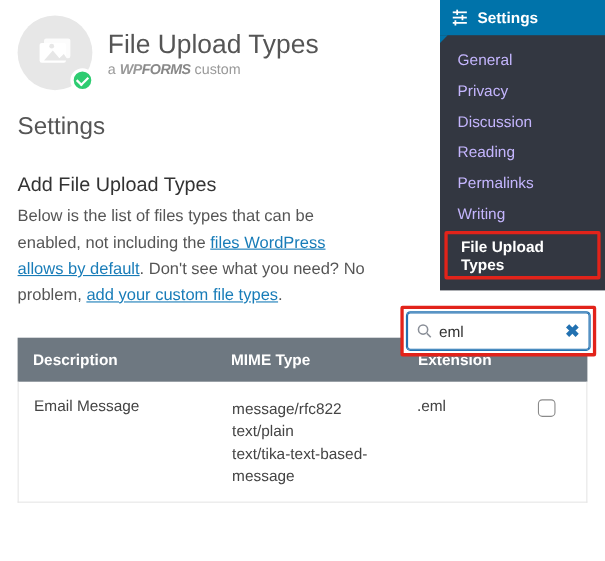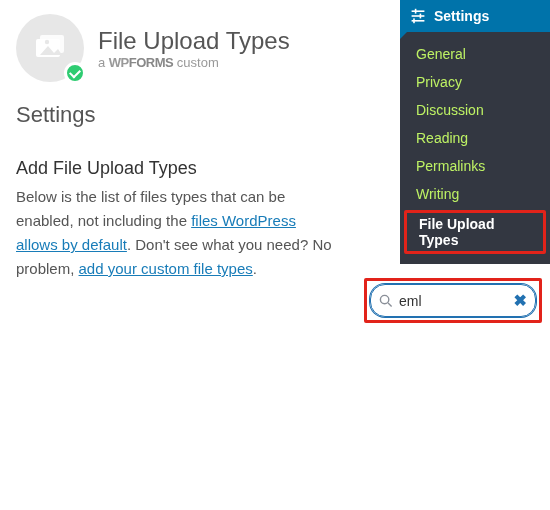--- a/index.html
+++ b/index.html
@@ -6,47 +6,47 @@
   body { font-family: -apple-system, BlinkMacSystemFont, "Segoe UI", Arial, sans-serif; font-size: 13px; color: #444; background: #fff; width: 550px; height: 510px; overflow: hidden; position: relative; }
   .main { padding: 14px 16px 0 16px; }
   .header-row { display: flex; align-items: center; gap: 14px; margin-bottom: 20px; }
   .logo-circle { width: 68px; height: 68px; border-radius: 50%; background: #e7e7e7; display: flex; align-items: center; justify-content: center; position: relative; }
   .logo-inner { width: 36px; height: 30px; position: relative; }
   .logo-inner svg { display: block; }
   .logo-badge { position: absolute; right: -2px; bottom: -2px; width: 22px; height: 22px; border-radius: 50%; background: #2ecc71; border: 3px solid #fff; display:flex; align-items:center; justify-content:center; }
   .logo-badge:after { content:""; display:block; width:8px; height:5px; border-left:2.5px solid #fff; border-bottom:2.5px solid #fff; transform: rotate(-45deg); margin-top:-2px; }
   .title-block h1 { font-size: 24px; font-weight: 500; color: #555; }
   .subtitle { font-size: 13px; color: #999; }
-  .subtitle .wp { color: #999; font-weight: 600; letter-spacing: -0.5px; }
+  .subtitle .wp { color: #999; font-weight: 600; letter-spacing: -0.5px; font-style: italic; }
   .subtitle .wp b { color: #888; }
   h2.page-h { font-size: 22px; font-weight: 400; color: #555; margin-bottom: 30px; }
   h3.section-h { font-size: 18px; font-weight: 400; color: #333; margin-bottom: 6px; }
   p.blurb { font-size: 15px; color: #555; line-height: 1.6; max-width: 320px; }
   p.blurb a { color: #187cb8; text-decoration: underline; }
   .table-wrap { margin-top: 26px; width: 100%; }
   .table-head { display: flex; background: #6e7881; color: #fff; font-weight: 600; font-size: 14px; padding: 12px 14px; }
   .col-desc { flex: 0 0 180px; }
   .col-mime { flex: 1; }
   .col-ext { flex: 0 0 110px; }
   .col-chk { flex: 0 0 30px; }
   .table-body { border: 1px solid #e5e5e5; border-top: none; }
   .table-row { display: flex; padding: 14px; font-size: 14px; color: #444; align-items: flex-start; }
   .table-row .col-mime { white-space: pre-line; line-height:1.45; }
   .table-row input[type=checkbox] { width: 16px; height: 16px; border: 1px solid #8a8a8a; border-radius: 4px; appearance: none; background:#fff; margin-top:2px; }
   
   .sidebar { position: absolute; top: 0; right: 0; width: 150px; background: #333741; color: #b7bcc3; font-size: 14px; }
   .sb-head { display:flex; gap:8px; padding: 8px 10px; background: #0073aa; color:#fff; font-weight:600; align-items:center; position:relative; }
   .sb-head:after { content:""; position:absolute; left:0; top:100%; border-top:7px solid #0073aa; border-right:7px solid transparent; width:0; height:0; }
   .sb-items { padding: 8px 0; }
-  .sb-item { padding: 6px 12px 6px 16px; cursor: pointer; color:#bef264; font-size:14px; }
+  .sb-item { padding: 6px 12px 6px 16px; cursor: pointer; color:#c4b5fd; font-size:14px; }
   .sb-item.active { color:#fff; font-weight:600; position:relative; }
   .sb-item.active-hl { border: 3px solid #e2231a; border-radius:2px; margin: 2px 4px; padding: 3px 8px 3px 12px; }
   
   .search-wrap { position:absolute; right:8px; top:278px; width:178px; border:3px solid #e2231a; border-radius:2px; padding:3px; background:#fff; }
-  .search-inner { border:1px solid #2271b1; border-radius:15px; box-shadow: 0 0 0 1px #2271b1; padding:6px 8px; display:flex; align-items:center; gap:6px; }
+  .search-inner { border:1px solid #2271b1; border-radius:3px; box-shadow: 0 0 0 1px #2271b1; padding:6px 8px; display:flex; align-items:center; gap:6px; }
   .search-inner input { border:none; outline:none; font-size:14px; flex:1; color:#333; width:100%; }
   .sx { color:#2271b1; font-weight:bold; font-size:16px; cursor:pointer; }
   .search-inner .mag { color:#8a8f98; }
 </style>
 </head>
 <body>
 
 <div class="main">
   <div class="header-row">
     <div class="logo-circle">
@@ -69,20 +69,36 @@
   </div>
 
   <h2 class="page-h">Settings</h2>
 
   <h3 class="section-h">Add File Upload Types</h3>
   <p class="blurb">
     <span>Below is the list of files types that can be enabled, not including the </span><a href="#">files WordPress allows by default</a><span>. Don't see what you need? No problem, </span><a href="#">add your custom file types</a><span>.</span>
   </p>
 
   <div class="table-wrap">
+    <div class="table-head">
+      <div class="col-desc">Description</div>
+      <div class="col-mime">MIME Type</div>
+      <div class="col-ext">Extension</div>
+      <div class="col-chk"></div>
+    </div>
+    <div class="table-body">
+      <div class="table-row">
+        <div class="col-desc">Email Message</div>
+        <div class="col-mime">message/rfc822
+text/plain
+text/tika-text-based-message</div>
+        <div class="col-ext">.eml</div>
+        <div class="col-chk"><input type="checkbox" style=""></div>
+      </div>
+    </div>
   </div>
 </div>
 
 <div class="sidebar">
   <div class="sb-head">
     <svg width="16" height="16" viewBox="0 0 20 20" fill="#fff">
       <rect x="2" y="3" width="16" height="2"></rect>
         <rect x="6" y="1" width="2" height="6"></rect>
       <rect x="2" y="9" width="16" height="2"></rect>
         <rect x="12" y="7" width="2" height="6"></rect>

